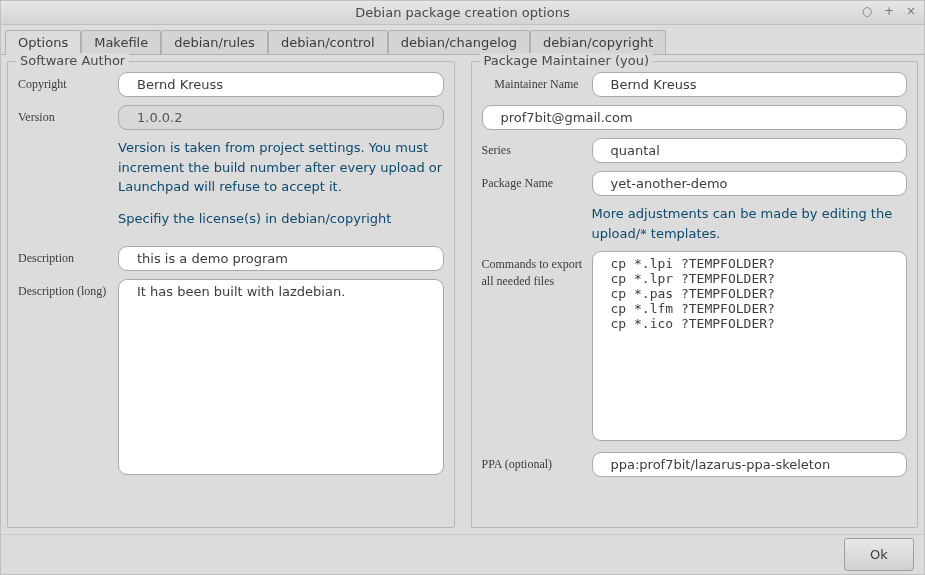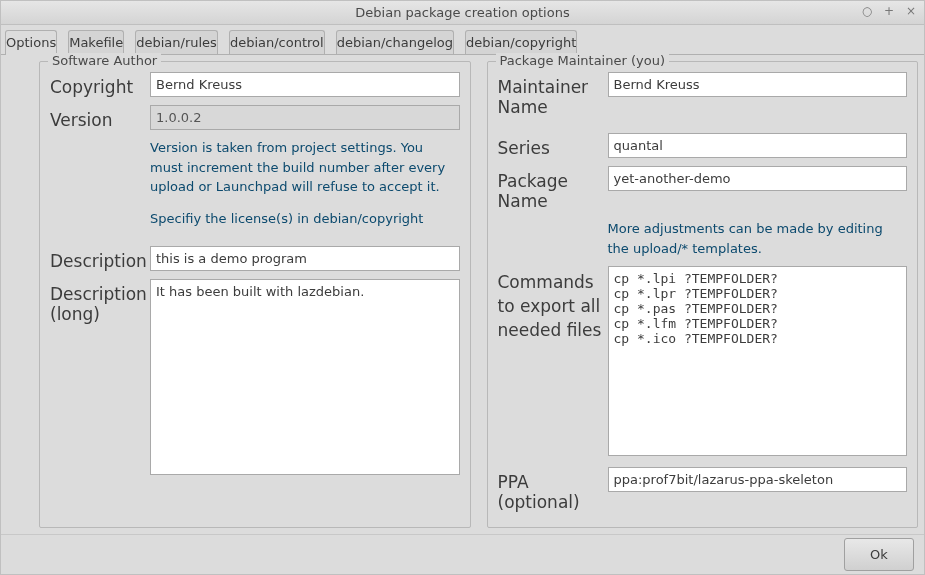--- a/index.html
+++ b/index.html
@@ -46,42 +46,41 @@
   .tb-btn { width:14px; height:14px; display:flex;align-items:center;justify-content:center; }
   
   .tabs-row {
     display:flex;
     align-items:flex-end;
     padding:4px 4px 0 4px;
     border-bottom:1px solid #b0b0b0;
     background:#dcdcdc;
   }
   .tab {
-    padding:4px 0;
+    padding:4px 12px;
     border:1px solid #b0b0b0;
     border-bottom:none;
     background:#d4d4d4;
-    margin-right:11px;
+    margin-right:0;
     border-radius:3px 3px 0 0;
     font-size:13px;
     color:#3c3c3c;
   }
   .tab.active {
     background:#dcdcdc;
     position:relative;
     top:1px;
     padding-bottom:5px;
   }
   
   .content {
     flex:1;
     padding:6px;
     display:flex;
     gap:16px;
-    margin-left:32px;
   }
   .groupbox {
     flex:1;
     border:1px solid #b8b8b8;
     border-radius:2px;
     padding:10px 10px 10px 10px;
     position:relative;
   }
   .groupbox-title {
     position:absolute;
@@ -93,36 +92,37 @@
     color:#4a4a4a;
   }
   .form-row {
     display:flex;
     align-items:flex-start;
     margin-bottom:8px;
   }
   .form-label {
     width:100px;
     padding-top:5px;
-    font-size:17px;
+    font-size:12px;
     color:#3c3c3c;
     flex-shrink:0;
+    font-family:Liberation Serif, serif;
   }
   .form-field {
     flex:1;
   }
   input[type=text], textarea {
     width:100%;
     border:1px solid #a9a9a9;
     background:#fff;
-    padding:4px 5px;
+    padding:4px 18px;
     font-family:inherit;
     font-size:13px;
     color:#3c3c3c;
-    border-radius:0;
+    border-radius:9px;
   }
   input[readonly] {
     background:#d8d8d8;
     color:#555;
   }
   textarea {
     resize:none;
   }
   textarea.mono {
     font-family:"DejaVu Sans Mono","Liberation Mono",monospace;
@@ -219,27 +219,30 @@
         <div class="form-field" style="display:flex;justify-content:center;">
           <textarea style="height: 196px;">It has been built with lazdebian.</textarea>
         </div>
       </div>
     </div>
 
     <div class="groupbox">
       <div class="groupbox-title">Package Maintainer (you)</div>
 
       <div class="form-row">
-        <div class="form-label" style="width:110px;">Maintainer Name</div>
+        <div class="form-label" style="width:110px;text-align:center;">Maintainer Name</div>
         <div class="form-field">
           <input type="text" value="Bernd Kreuss" style="">
         </div>
       </div>
 
       <div class="form-row">
+        <div class="form-field">
+          <input type="text" value="prof7bit@gmail.com" style="">
+        </div>
       </div>
 
       <div class="form-row">
         <div class="form-label" style="width:110px;">Series</div>
         <div class="form-field">
           <input type="text" value="quantal" style="">
         </div>
       </div>
 
       <div class="form-row">

